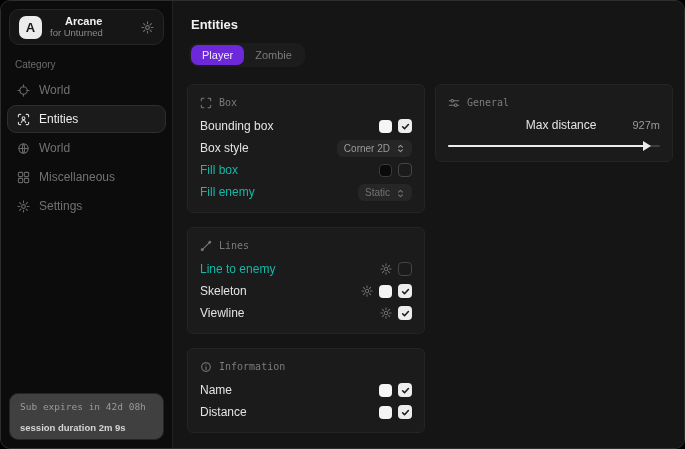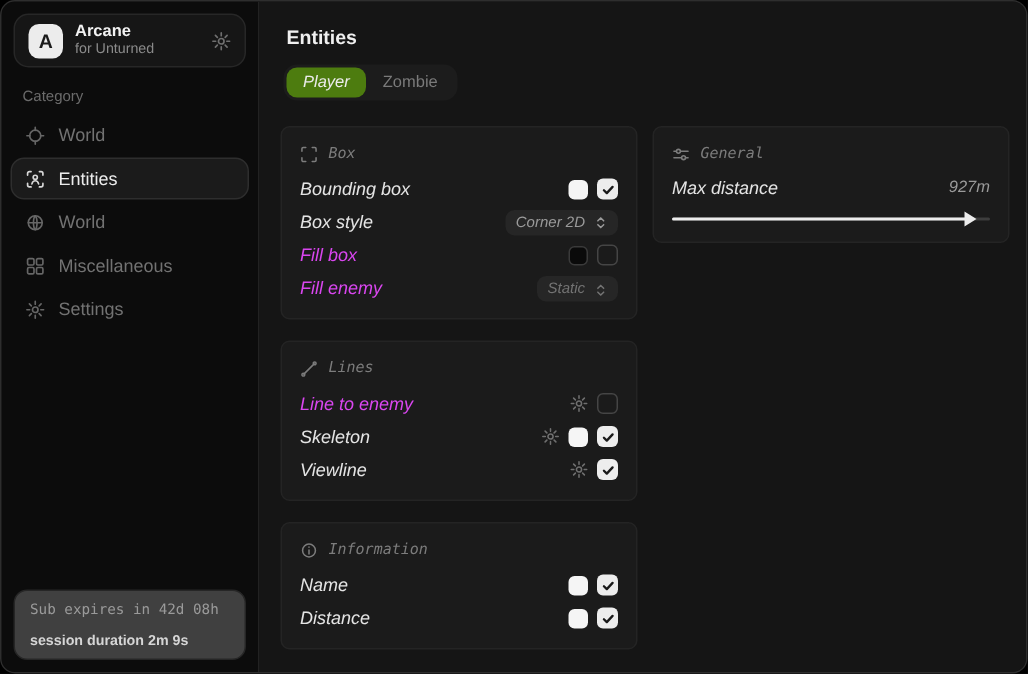--- a/index.html
+++ b/index.html
@@ -17,21 +17,21 @@
   .brand-card {
     margin:0 8px; background:#161616; border:1px solid #272727; border-radius:10px;
     height:36px; display:flex; align-items:center; gap:8px; padding:0 9px;
   }
   .logo {
     width:23px; height:23px; background:#ececec; border-radius:7px;
     display:flex; align-items:center; justify-content:center;
     color:#1a1a1a; font-weight:bold; font-size:13px;
   }
   .brand-text { display:flex; flex-direction:column; line-height:1.15; }
-  .brand-title { font-size:11px; font-weight:bold; color:#f2f2f2; }
+  .brand-title { font-size:11px; font-weight:bold; color:#f2f2f2;margin-left:15px; }
   .brand-sub { font-size:9.5px; color:#8a8a8a; }
   .brand-action { margin-left:auto; color:#6f6f6f; display:flex; cursor:pointer; }
   .category-label { margin:14px 14px 6px; font-size:10px; color:#6b6b6b; }
   .nav { padding:0 6px; display:flex; flex-direction:column; }
   .nav-item {
     height:28px; display:flex; align-items:center; gap:9px; padding:0 9px;
     color:#727272; font-size:12px; border:1px solid transparent; border-radius:9px;
     margin-bottom:1px; cursor:pointer;
   }
   .nav-item .icon { color:#666; }
@@ -44,52 +44,52 @@
   .status-line1 { font-family:"DejaVu Sans Mono", monospace; font-size:9.5px; color:#9a9a9a; white-space:nowrap; }
   .status-line2 { font-size:9.5px; font-weight:bold; color:#d6d6d6; white-space:nowrap; }
   
   .main { flex:1; background:#151515; padding:16px 14px 0; overflow:hidden; }
   .page-title { font-size:13px; font-weight:bold; color:#f0f0f0; margin-left:4px; }
   .tab-group {
     display:inline-flex; align-items:center; background:#1c1c1c; border-radius:9px;
     padding:2px; margin:11px 0 0 2px;
   }
   .tab { font-size:11px; color:#7a7a7a; padding:4px 11px; border-radius:7px; cursor:pointer; }
-  .tab.active { background:#4d7c0f; color:#ececec;font-style:italic; }
+  .tab.active { background:#6d28d9; color:#ececec; }
   .content { display:flex; gap:10px; align-items:flex-start; margin-top:17px; }
   .col { display:flex; flex-direction:column; gap:14px; width:238px; }
   .card {
     background:#1b1b1b; border:1px solid #242424; border-radius:6px;
-    padding:9px 12px 9px; width:238px;font-style:italic;
+    padding:9px 12px 9px; width:238px;
   }
   .card-header {
     display:flex; align-items:center; gap:7px; color:#7c7c7c;
     font-family:"DejaVu Sans Mono", monospace; font-size:10px; height:17px; margin-bottom:4px;
   }
   .row { height:22px; display:flex; align-items:center; justify-content:space-between; }
   .row-label { font-size:12px; color:#e4e4e4; }
-  .row.disabled .row-label { color:#d946ef;text-align:right; }
+  .row.disabled .row-label { color:#14b8a6;text-align:right; }
   .controls { display:flex; align-items:center; gap:6px; }
   .swatch { width:13px; height:13px; border-radius:4px; cursor:pointer; }
   .swatch.white { background:#f5f5f5; }
   .swatch.black { background:#0a0a0a; border:1px solid #3a3a3a; }
   .checkbox {
     width:14px; height:14px; border-radius:4px; cursor:pointer;
     display:flex; align-items:center; justify-content:center;
   }
   .checkbox.checked { background:#ededed; }
   .checkbox.unchecked { border:1.5px solid #454545; background:transparent; }
   .select {
     display:flex; align-items:center; gap:6px; background:#262626; border-radius:6px;
     padding:3px 7px; font-size:10px; color:#9a9a9a; cursor:pointer;
   }
   .row.disabled .select { color:#737373;align-items:flex-end; }
   .gear-btn { color:#6f6f6f; display:flex; cursor:pointer; }
   
-  .gen-row { height:20px; display:flex; align-items:center; justify-content:space-between; margin-top:2px; }
+  .gen-row { height:20px; display:flex; align-items:center; justify-content:flex-end; margin-top:2px; }
   .gen-value { font-size:11px; color:#9a9a9a;margin-left:36px; }
   .slider { position:relative; height:12px; margin-top:5px; cursor:pointer; }
   .slider-track { position:absolute; top:5px; left:0; right:0; height:2px; background:#3d3d3d; border-radius:2px; }
   .slider-fill { position:absolute; top:5px; left:0; height:2px; background:#ececec; border-radius:2px; }
   .slider-thumb {
     position:absolute; top:1px; width:0; height:0; margin-left:-2px;
     border-top:5px solid transparent; border-bottom:5px solid transparent;
     border-left:8px solid #ececec;
   }
   .icon { display:inline-flex; }

